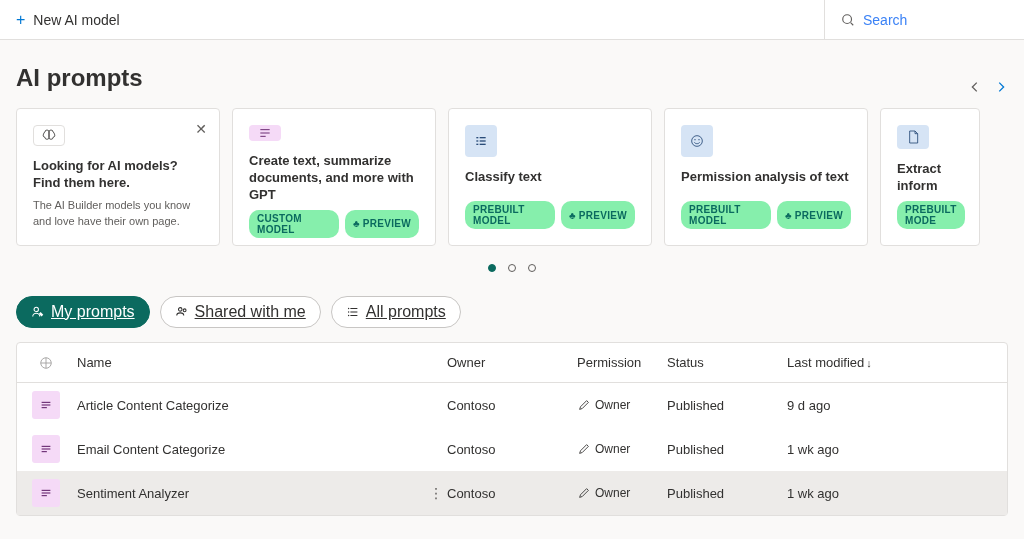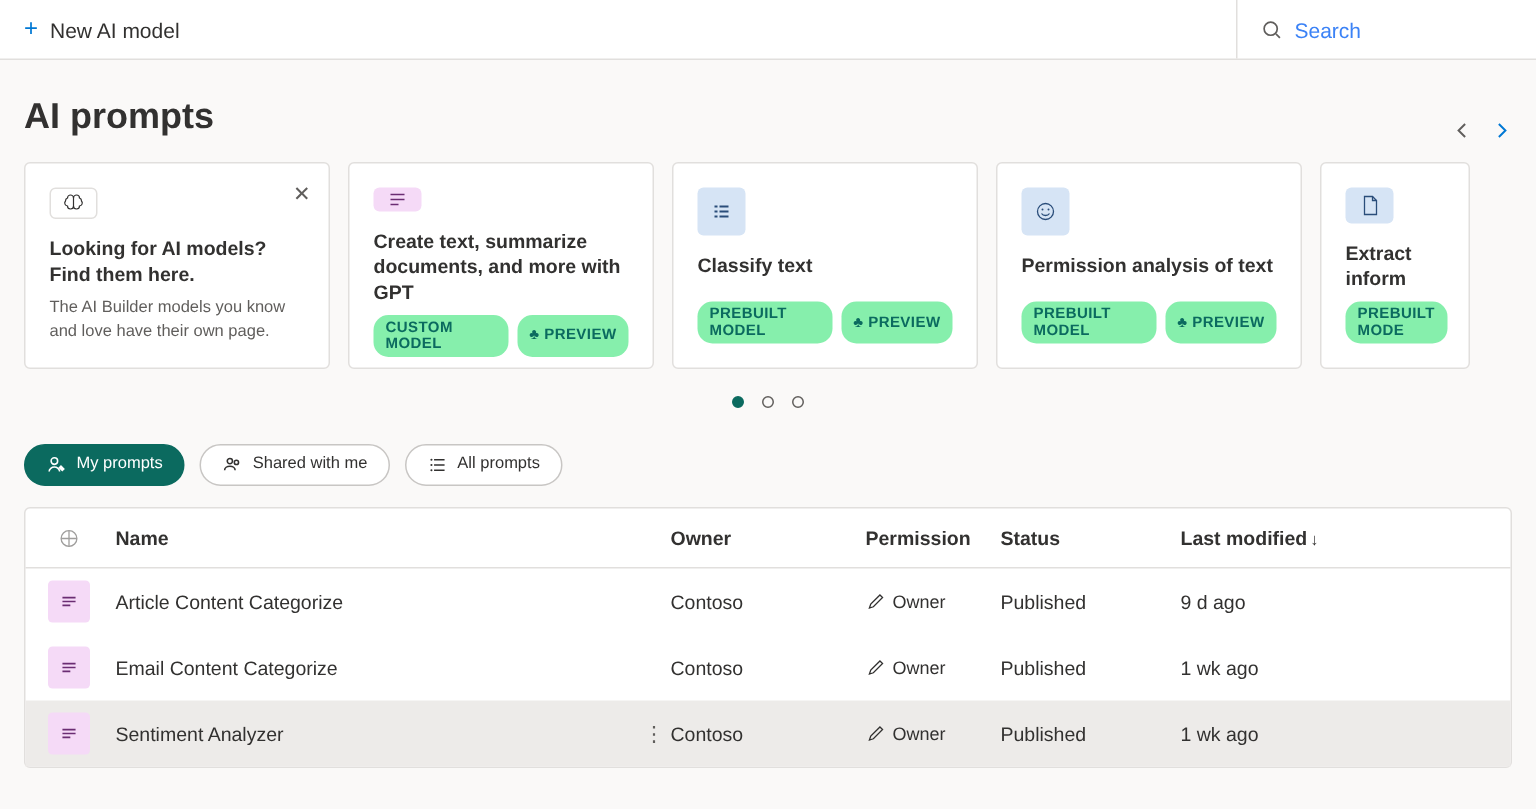--- a/index.html
+++ b/index.html
@@ -141,49 +141,50 @@
     cursor: pointer;
   }
   .dot.active { background: #0b6a5f; border-color: #0b6a5f; }
   .tabs {
     display: flex;
     gap: 10px;
     margin-bottom: 14px;
   }
   .tab {
     display: inline-flex;
-    align-items: flex-start;
+    align-items: center;
     gap: 6px;
     padding: 6px 14px;
     border-radius: 16px;
-    font-size: 11px;
+    font-size: 16px;
     cursor: pointer;
     border: 1px solid #c8c6c4;
     background: #fff;
     color: #323130;
+    text-decoration: underline;
   }
   .tab.active {
     background: #0b6a5f;
     color: #fff;
     border-color: #0b6a5f;
   }
   .table {
     background: #fff;
     border: 1px solid #e1dfdd;
     border-radius: 4px;
   }
   .thead, .trow {
     display: grid;
     grid-template-columns: 50px 370px 130px 90px 120px 180px;
     align-items: center;
     padding: 0 4px;
   }
   .thead {
     height: 40px;
-    font-weight: 700;
+    font-weight: 400;
     font-size: 13px;
     border-bottom: 1px solid #e1dfdd;
   }
   .trow {
     height: 44px;
     font-size: 13px;
     position: relative;
   }
   .trow.hovered { background: #edebe9; }
   .cell { padding: 0 6px; }

